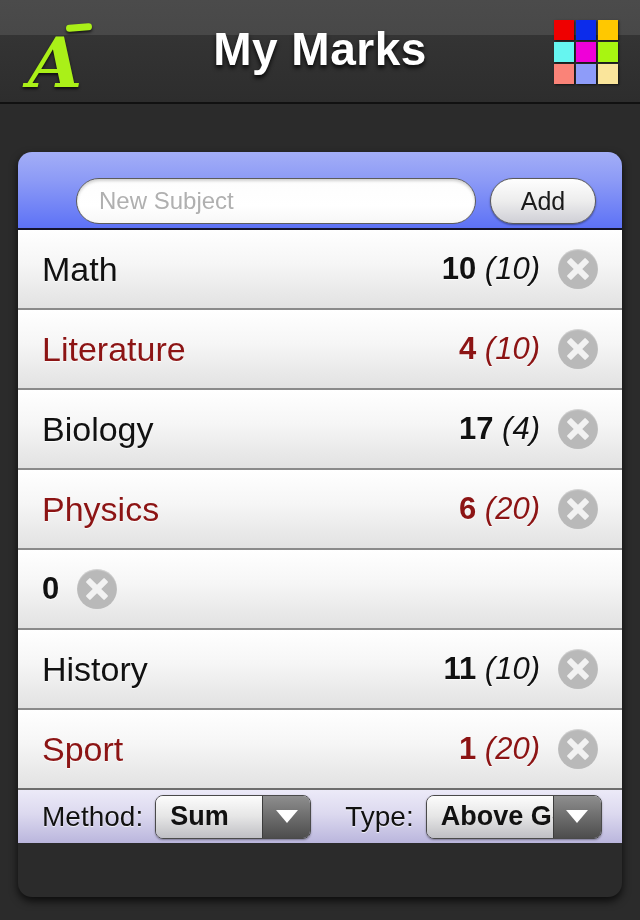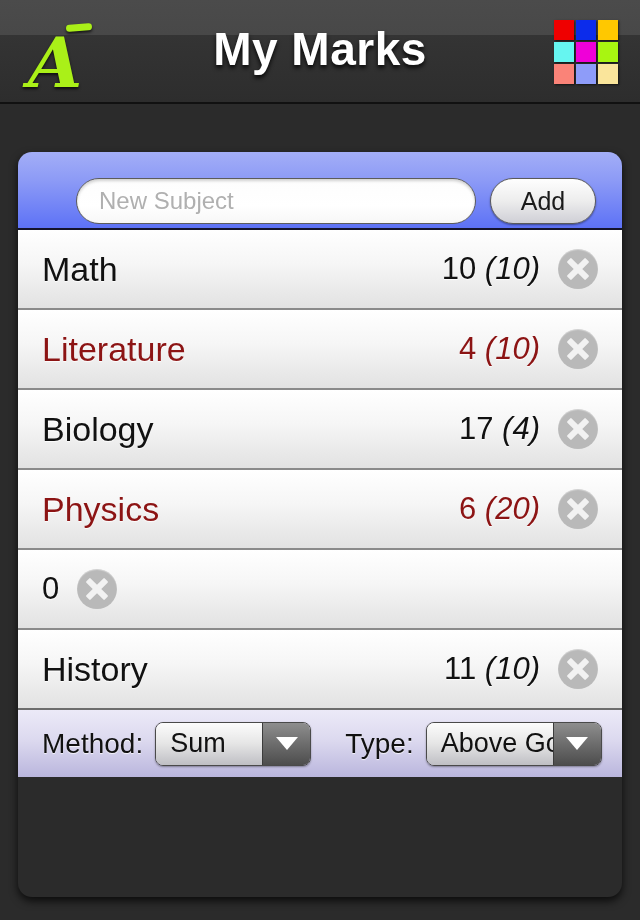--- a/index.html
+++ b/index.html
@@ -113,21 +113,21 @@
     text-shadow:0 1px 1px rgba(255,255,255,.9);
     white-space:nowrap;
   }
   .row .score{
     font-size:31px;
     color:#111;
     margin-right:18px;
     white-space:nowrap;
     text-shadow:0 1px 1px rgba(255,255,255,.9);
   }
-  .row .score b{ font-weight:normal; }
+  .row .score b{ font-weight:bold; }
   .row .score i{ font-style:italic; font-weight:normal; }
   .row.below .name, .row.below .score{ color:#8c1414; }
   .delete-btn{
     width:40px; height:40px; margin-right:24px;
     border-radius:50%;
     background:#b9b9b9;
     position:relative;
     flex:0 0 auto;
     cursor:pointer;
     box-shadow:inset 0 1px 1px rgba(255,255,255,.4);
@@ -137,21 +137,21 @@
     left:50%; top:50%;
     width:26px; height:6px; border-radius:1px;
     background:#f2f2f2;
     margin-left:-13px; margin-top:-3px;
   }
   .delete-btn:before{ transform:rotate(45deg); }
   .delete-btn:after{ transform:rotate(-45deg); }
 
   
   #bottombar{
-    height:67px;
+    height:53px;
     background:linear-gradient(to bottom,#eceaf8 0%,#dcd9ef 45%,#bab6dd 100%);
     display:flex; align-items:center;
     padding:0 0 0 24px;
   }
   #bottombar .lbl{
     font-size:28px; color:#111;
     margin-right:12px;
     text-shadow:0 1px 1px rgba(255,255,255,.8);
   }
   .dropdown{
@@ -162,20 +162,21 @@
     overflow:hidden;
     box-shadow:0 1px 2px rgba(0,0,0,.35);
     cursor:pointer;
   }
   .dropdown .val{
     background:linear-gradient(to bottom,#fcfcfc 0%,#e6e6e6 48%,#bfbfc4 100%);
     font-size:27px; color:#111;
     display:flex; align-items:center;
     padding:0 14px;
     white-space:nowrap;
+    font-weight:bold;
   }
   .dropdown .arrow{
     width:48px;
     background:linear-gradient(to bottom,#8e8e8e 0%,#6e6e6e 48%,#4d4d4d 100%);
     border-left:1px solid #3c3c3c;
     display:flex; align-items:center; justify-content:center;
   }
   .dropdown .arrow span{
     width:0;height:0;
     border-left:11px solid transparent;
@@ -240,20 +241,25 @@
         <div class="score"><b>6</b> <i>(20)</i></div>
         <div class="delete-btn"></div>
       </div>
       <div class="row">
         <div class="score"><b>0</b></div>
         <div class="delete-btn"></div>
       </div>
       <div class="row">
         <div class="name">History</div>
         <div class="score"><b>11</b> <i>(10)</i></div>
+        <div class="delete-btn"></div>
+      </div>
+      <div class="row below">
+        <div class="name">Sport</div>
+        <div class="score"><b>1</b> <i>(20)</i></div>
         <div class="delete-btn"></div>
       </div>
     </div>
 
   <div id="bottombar">
     <span class="lbl">Method:</span>
     <div class="dropdown" id="method-dropdown">
       <div class="val">Sum</div>
       <div class="arrow">
           <span></span>

